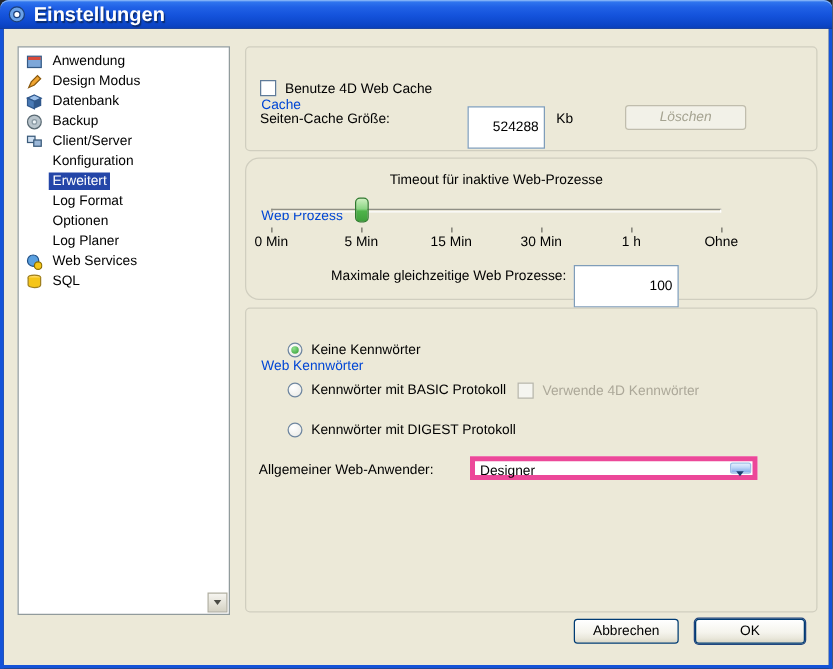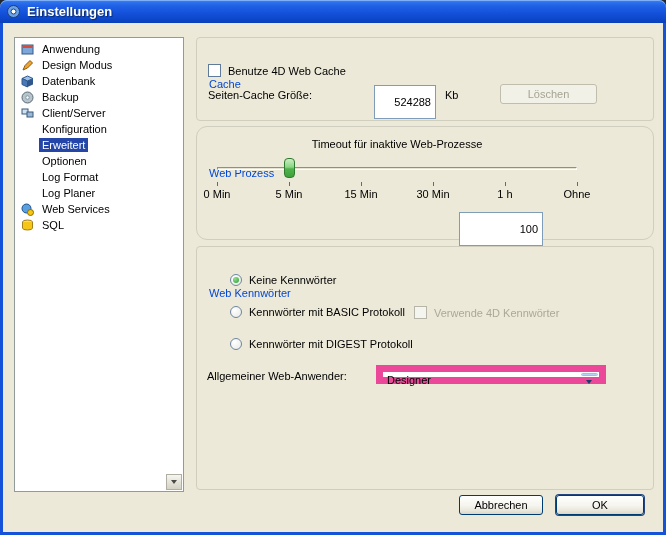--- a/index.html
+++ b/index.html
@@ -5,21 +5,21 @@
   html,body{margin:0;padding:0;background:#22262d;}
   .window{position:relative;width:666px;height:535px;font-family:"Liberation Sans","DejaVu Sans",sans-serif;font-size:11px;color:#000;overflow:hidden;}
   .bodyarea{position:absolute;left:3px;right:3px;top:23px;bottom:3px;background:#ECE9D8;}
   .frame-l{position:absolute;left:0;top:23px;bottom:0;width:3px;background:#1453D9;}
   .frame-r{position:absolute;right:0;top:23px;bottom:0;width:3px;background:#1453D9;}
   .frame-b{position:absolute;left:0;right:0;bottom:0;height:3px;background:#1453D9;}
   .titlebar{position:absolute;top:0;left:0;width:666px;height:23px;border-radius:7px 7px 0 0;
     background:linear-gradient(180deg,#4A8CF2 0%,#2F74EE 8%,#2061E6 25%,#1452DB 55%,#0C46C8 85%,#0A3FB8 100%);
     box-shadow:inset 0 1px 0 #7FB0F7;}
   .title-icon{position:absolute;left:6px;top:4px;width:15px;height:15px;}
-  .title-text{position:absolute;left:27px;top:4px;font-size:13px;font-weight:bold;color:#fff;text-shadow:1px 1px 1px #0A2A6A;}
+  .title-text{position:absolute;left:27px;top:4px;font-size:16px;font-weight:bold;color:#fff;text-shadow:1px 1px 1px #0A2A6A;}
 
   
   .list{position:absolute;left:14px;top:37px;width:170px;height:455px;background:#fff;border:1px solid #919B9C;box-sizing:border-box;padding-top:3px;}
   .row{height:16px;display:flex;align-items:center;padding-left:6px;cursor:default;white-space:nowrap;}
   .row .icn{width:13px;height:13px;margin-right:5px;flex:0 0 13px;}
   .row.sub{padding-left:24px;}
   .row .lbl{padding:1px 3px;}
   .row.selected .lbl{background:#2446A8;color:#fff;}
   .scroll-down{position:absolute;right:1px;bottom:1px;width:16px;height:16px;background:linear-gradient(180deg,#F6F5F0,#D5D2C4);border:1px solid #B0AEA0;box-sizing:border-box;display:flex;align-items:center;justify-content:center;}
   .scroll-down::after{content:"";width:0;height:0;border-left:3.5px solid transparent;border-right:3.5px solid transparent;border-top:4px solid #4A4A44;}
@@ -38,42 +38,42 @@
   .dim{color:#ACA899;}
 
   .cb-row{left:11px;top:26px;}
   .size-label{position:absolute;left:11px;top:51px;}
   .txt{border:1px solid #7F9DB9;background:#fff;font:11px "Liberation Sans","DejaVu Sans",sans-serif;text-align:right;padding:16px 4px;box-sizing:border-box;}
   .size-input{position:absolute;left:177px;top:47px;width:62px;height:18px;}
   .size-unit{position:absolute;left:248px;top:51px;}
   .btn{position:absolute;height:20px;border:1px solid #003C74;border-radius:3px;
     background:linear-gradient(180deg,#FFFFFF 0%,#F5F4ED 55%,#EAE8DC 80%,#DBD8C8 100%);
     font:11px "Liberation Sans","DejaVu Sans",sans-serif;color:#000;padding:0;}
-  .btn.disabled{border-color:#C0BDAD;background:#F2F1E8;color:#A5A391;box-shadow:none;}
+  .btn.disabled{border-color:#C0BDAD;background:#F2F1E8;color:#A5A391;box-shadow:none;font-style:italic;}
   .clear-btn{left:303px;top:46px;width:97px;}
 
   
   .timeout-label{position:absolute;left:20px;top:11px;width:360px;text-align:center;}
   .slider-area{position:absolute;left:20px;top:30px;width:360px;height:64px;}
   .track{position:absolute;left:0;top:10px;width:100%;height:3px;background:#E6E3D4;border:1px solid;border-color:#8F8F85 #FFF #FFF #8F8F85;box-sizing:border-box;}
   .thumb{position:absolute;top:1px;width:11px;height:20px;margin-left:-5px;border:1px solid #2E7A2E;border-radius:4px;
     background:linear-gradient(180deg,#CDEFC0 0%,#8BD584 45%,#4FB34A 55%,#3FA03C 100%);box-sizing:border-box;}
   .tick{position:absolute;top:25px;width:1px;height:4px;background:#6A6A60;}
   .tick-label{position:absolute;top:31px;transform:translateX(-50%);white-space:nowrap;}
   .p0{left:0%;} .p1{left:20%;} .p2{left:40%;text-align:center;} .p3{left:60%;text-align:center;} .p4{left:80%;} .p5{left:100%;}
   .max-label{position:absolute;left:10px;top:88px;width:246px;text-align:right;}
   .max-input{position:absolute;left:262px;top:85px;width:84px;height:18px;}
 
   
   .radio{width:12px;height:12px;border-radius:50%;border:1px solid #6E86A0;background:radial-gradient(circle at 35% 30%,#fff,#E8E8E4);position:relative;box-sizing:border-box;flex:0 0 12px;}
   .radio.on::after{content:"";position:absolute;left:2px;top:2px;width:6px;height:6px;border-radius:50%;background:radial-gradient(circle at 35% 30%,#8FE08F,#2F9C2F);}
   .r1{left:33px;top:27px;} .r2{left:33px;top:59px;} .r3{left:33px;top:91px;}
   .use4d{left:217px;top:59px;}
   .user-label{position:absolute;left:10px;top:123px;}
-  .combo{position:absolute;left:179px;top:118px;width:230px;height:19px;background:#fff;border:7px solid #ec4899;box-sizing:border-box;}
+  .combo{position:absolute;left:179px;top:118px;width:230px;height:19px;background:#fff;border:4px solid #ec4899;box-sizing:border-box;}
   .combo-value{position:absolute;left:4px;top:2px;}
   .combo-btn{position:absolute;top:1px;right:1px;bottom:1px;width:17px;border-radius:2px;box-sizing:border-box;border:1px solid #9CBEE8;
     background:linear-gradient(180deg,#E2EEFD 0%,#C2D9F9 40%,#9FC2F2 70%,#84AEEA 100%);}
   .combo-arrow{position:absolute;left:4px;top:6px;width:0;height:0;border-left:3.5px solid transparent;border-right:3.5px solid transparent;border-top:4px solid #1C3E6E;}
 
   .btn-cancel{left:459px;top:495px;width:84px;}
   .btn-ok{left:556px;top:495px;width:88px;box-shadow:0 0 0 1px #20457F;}
 </style>
 </head>
 <body>
@@ -128,24 +128,24 @@
         </svg>
       <span class="lbl">Client/Server</span>
     </div>
     <div class="row sub">
       <span class="lbl">Konfiguration</span>
     </div>
     <div class="row sub selected">
       <span class="lbl">Erweitert</span>
     </div>
     <div class="row sub">
+      <span class="lbl">Log Format</span>
+    </div>
+    <div class="row sub">
       <span class="lbl">Optionen</span>
-    </div>
-    <div class="row sub">
-      <span class="lbl">Log Format</span>
     </div>
     <div class="row sub">
       <span class="lbl">Log Planer</span>
     </div>
     <div class="row">
       <svg class="icn" viewBox="0 0 13 13">
           <circle cx="5.5" cy="5.5" r="4.5" fill="#5AA0E0" stroke="#1F4F86"></circle>
           <circle cx="9.5" cy="9.5" r="3" fill="#F5C518" stroke="#8A6D00"></circle>
         </svg>
       <span class="lbl">Web Services</span>
@@ -184,20 +184,21 @@
       <span class="tick p3"></span>
       <span class="tick p4"></span>
       <span class="tick p5"></span>
       <span class="tick-label p0">0 Min</span>
       <span class="tick-label p1">5 Min</span>
       <span class="tick-label p2">15 Min</span>
       <span class="tick-label p3">30 Min</span>
       <span class="tick-label p4">1 h</span>
       <span class="tick-label p5">Ohne</span>
     </div>
+    <span class="max-label">Maximale gleichzeitige Web Prozesse:</span>
     <input class="txt max-input" value="100" style="">
   </div>
 
   <div class="group g-pass">
     <span class="cap">Web Kennwörter</span>
     <div class="flexrow r1">
       <span class="radio on"></span>
       <span class="txtlbl">Keine Kennwörter</span>
     </div>
     <div class="flexrow r2">

